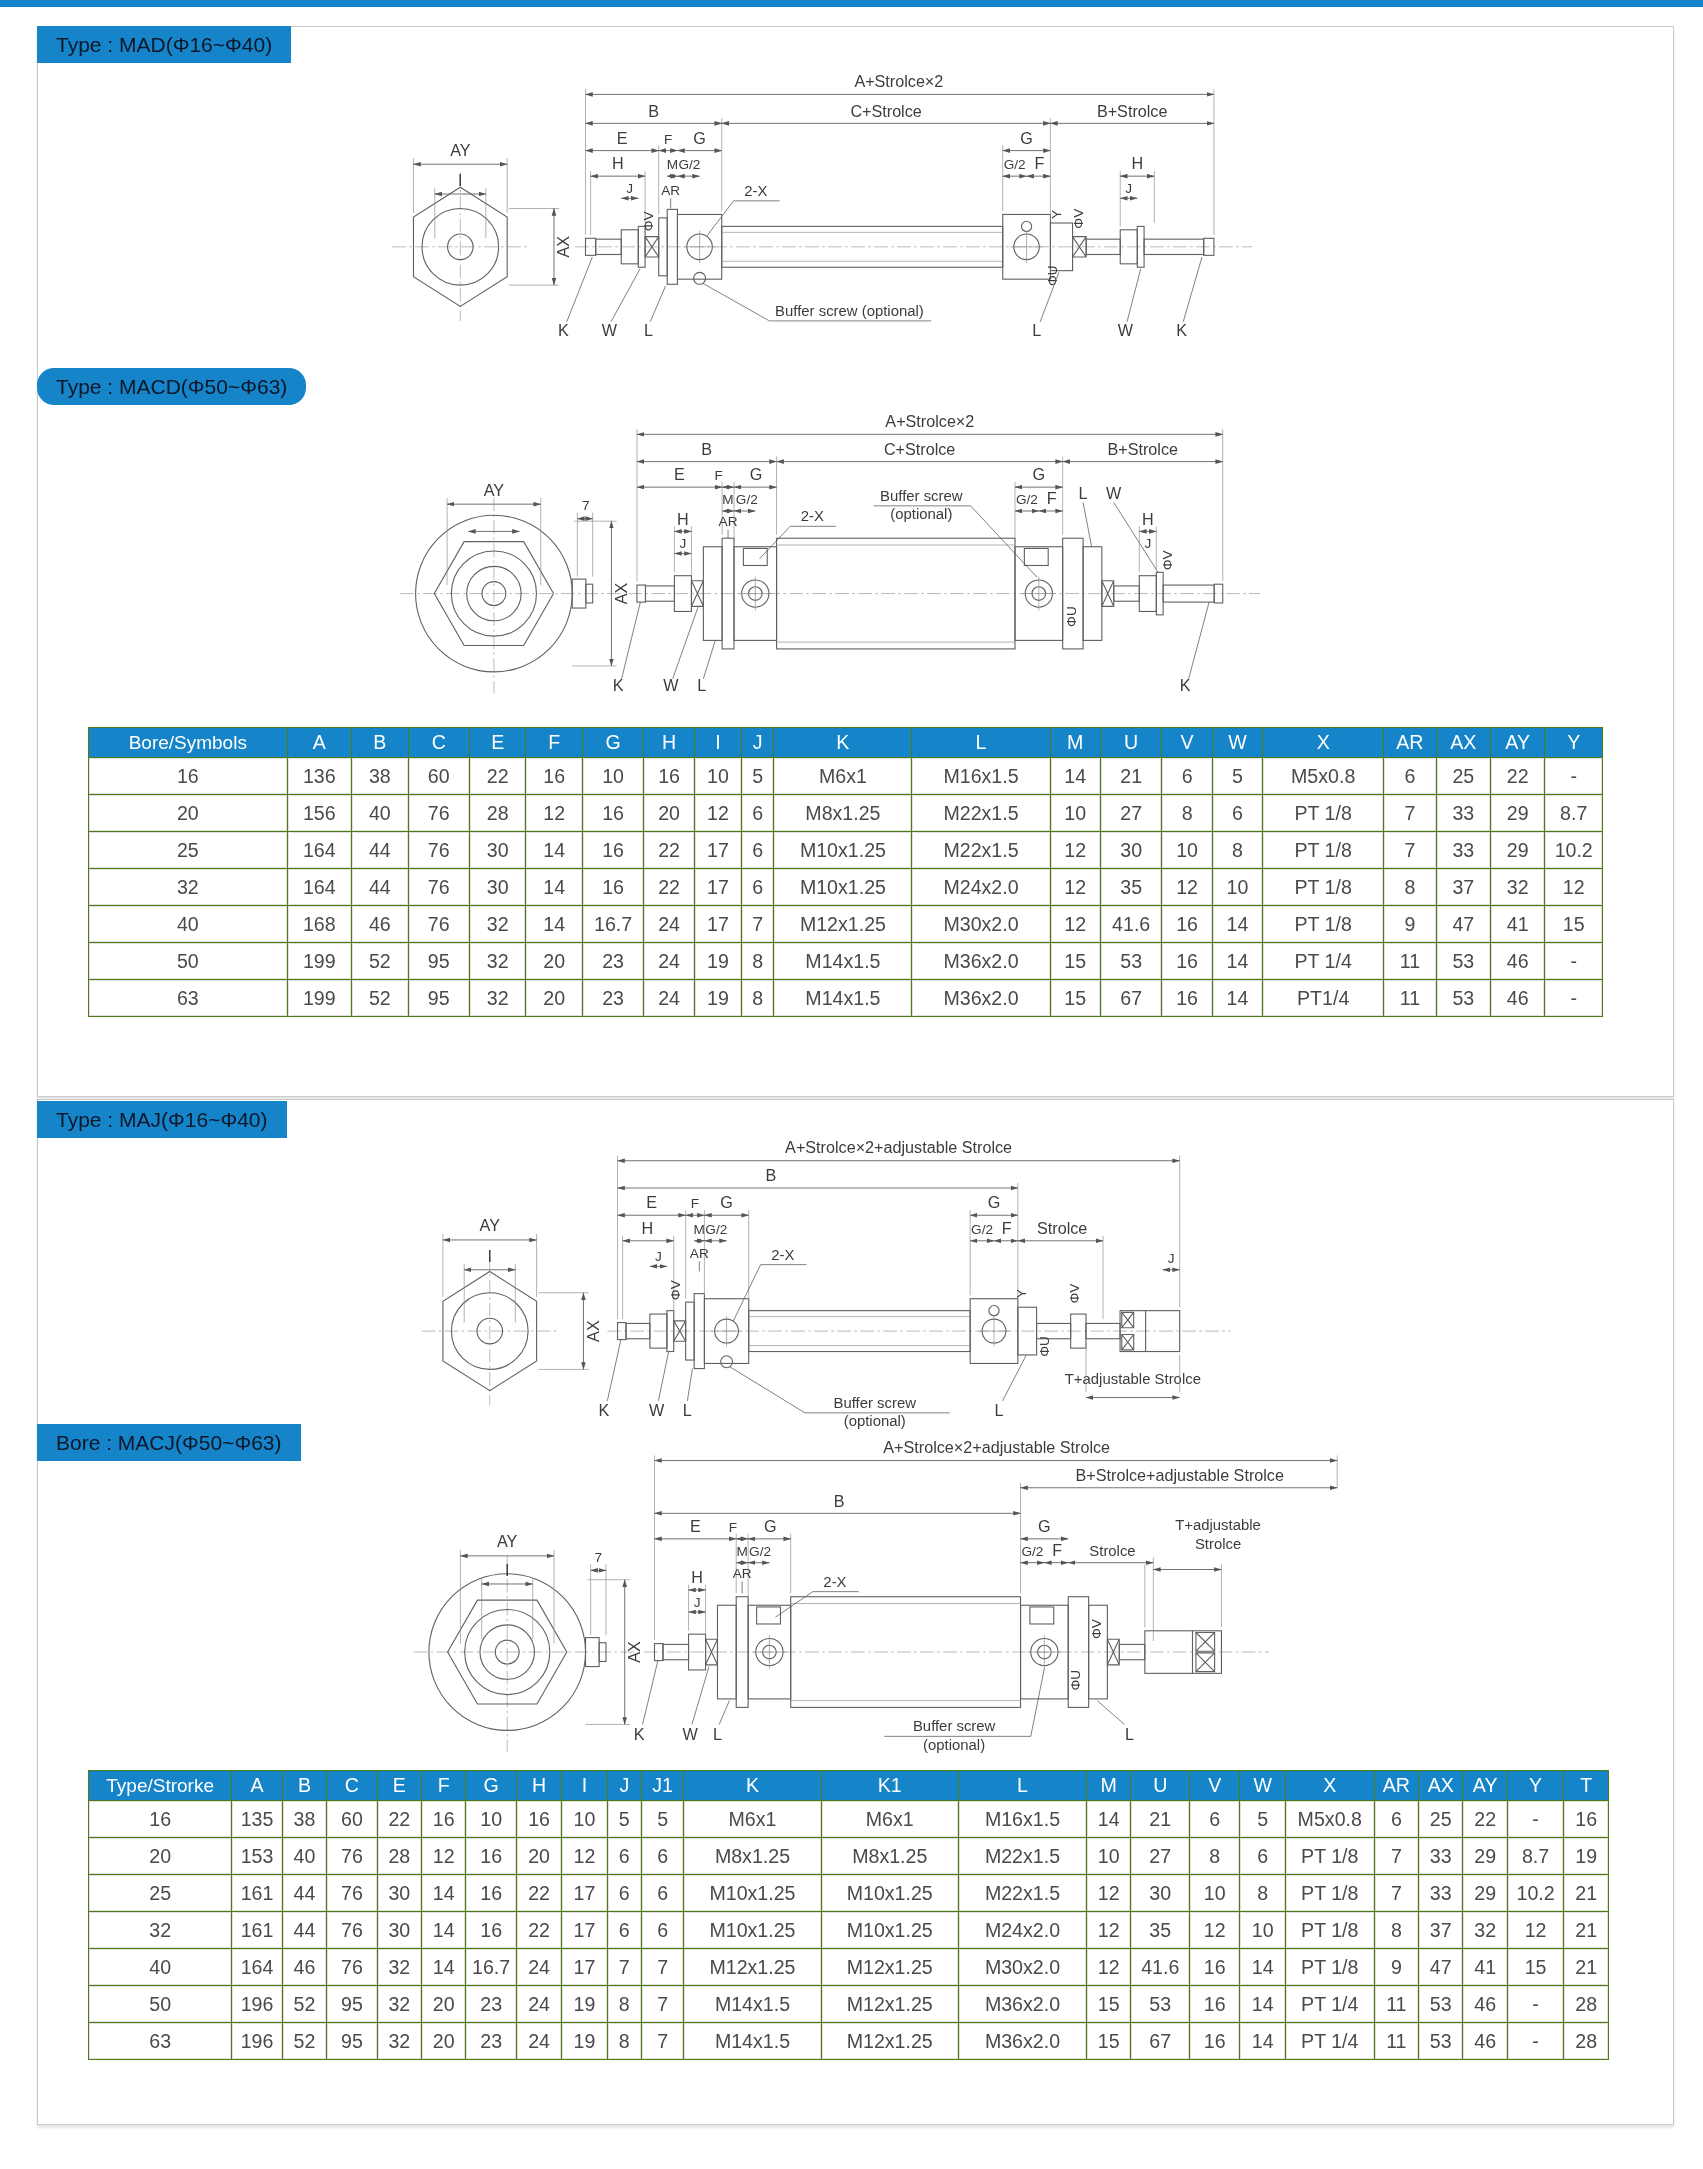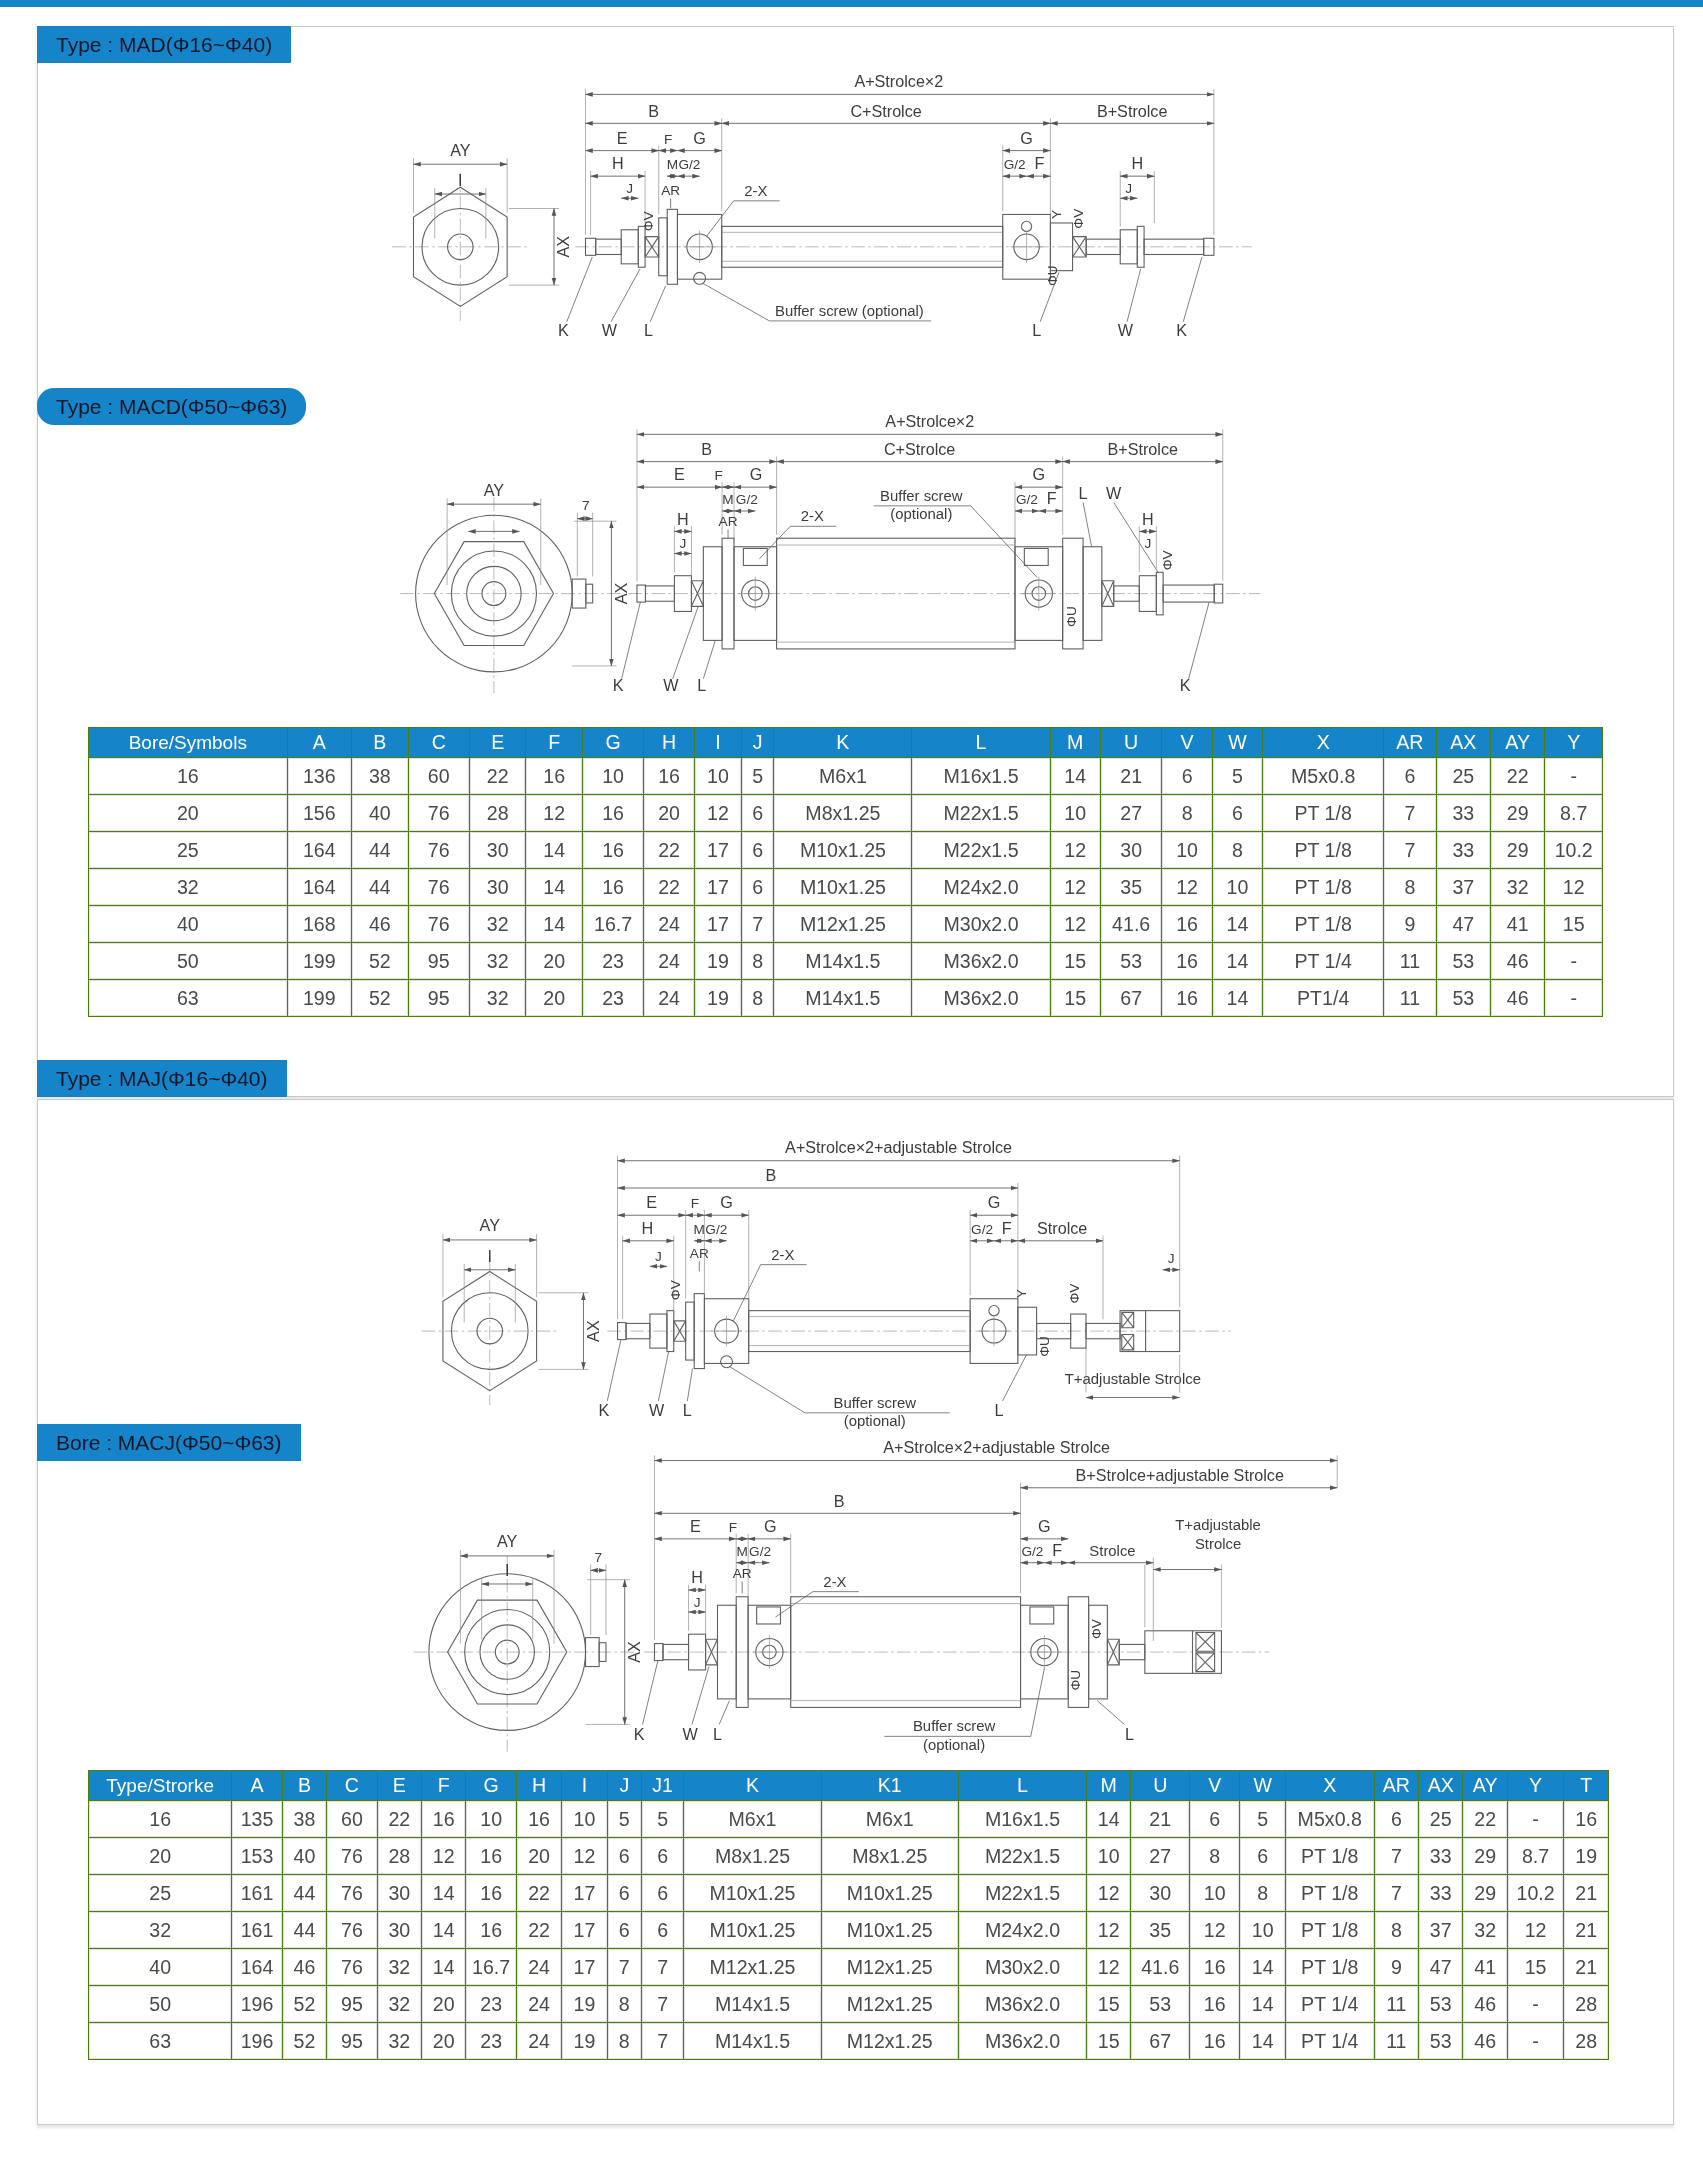--- a/index.html
+++ b/index.html
@@ -40,22 +40,22 @@
     </marker>
   </defs>
 </svg>
 
 <div class="topbar"></div>
 
 <div class="panel" style="left:37px;top:25.6px;width:1635px;height:1069px;"></div>
 <div class="panel" style="left:37px;top:1099px;width:1635px;height:1024px;"></div>
 
 <div class="typelabel" style="left:37px;top:26.4px;">Type : MAD(Φ16~Φ40)</div>
-<div class="typelabel" style="left:37px;top:388px;border-radius:17px;">Type : MACD(Φ50~Φ63)</div>
-<div class="typelabel" style="left:37px;top:1060px;">Type : MAJ(Φ16~Φ40)</div>
+<div class="typelabel" style="left:37px;top:368px;border-radius:17px;">Type : MACD(Φ50~Φ63)</div>
+<div class="typelabel" style="left:37px;top:1101px;">Type : MAJ(Φ16~Φ40)</div>
 <div class="typelabel" style="left:37px;top:1424px;">Bore : MACJ(Φ50~Φ63)</div>
 
 <svg class="drawing" style="left:362px;top:68px;" width="963" height="281" viewBox="0 0 1130 330">
   <path class="ctr" d="M35,210 H197 M115,123 V297"></path>
   <path class="part" d="M115,140 L170,175 L170,245 L115,280 L60,245 L60,175 Z"></path>
   <circle class="part" cx="115" cy="210" r="45"></circle>
   <circle class="part" cx="115" cy="210" r="15"></circle>
   <path class="thin" d="M60,170 V106 M170,170 V106"></path>
   <line class="dim" x1="60" y1="113" x2="170" y2="113"></line>
   <text x="115" y="103">AY</text>

